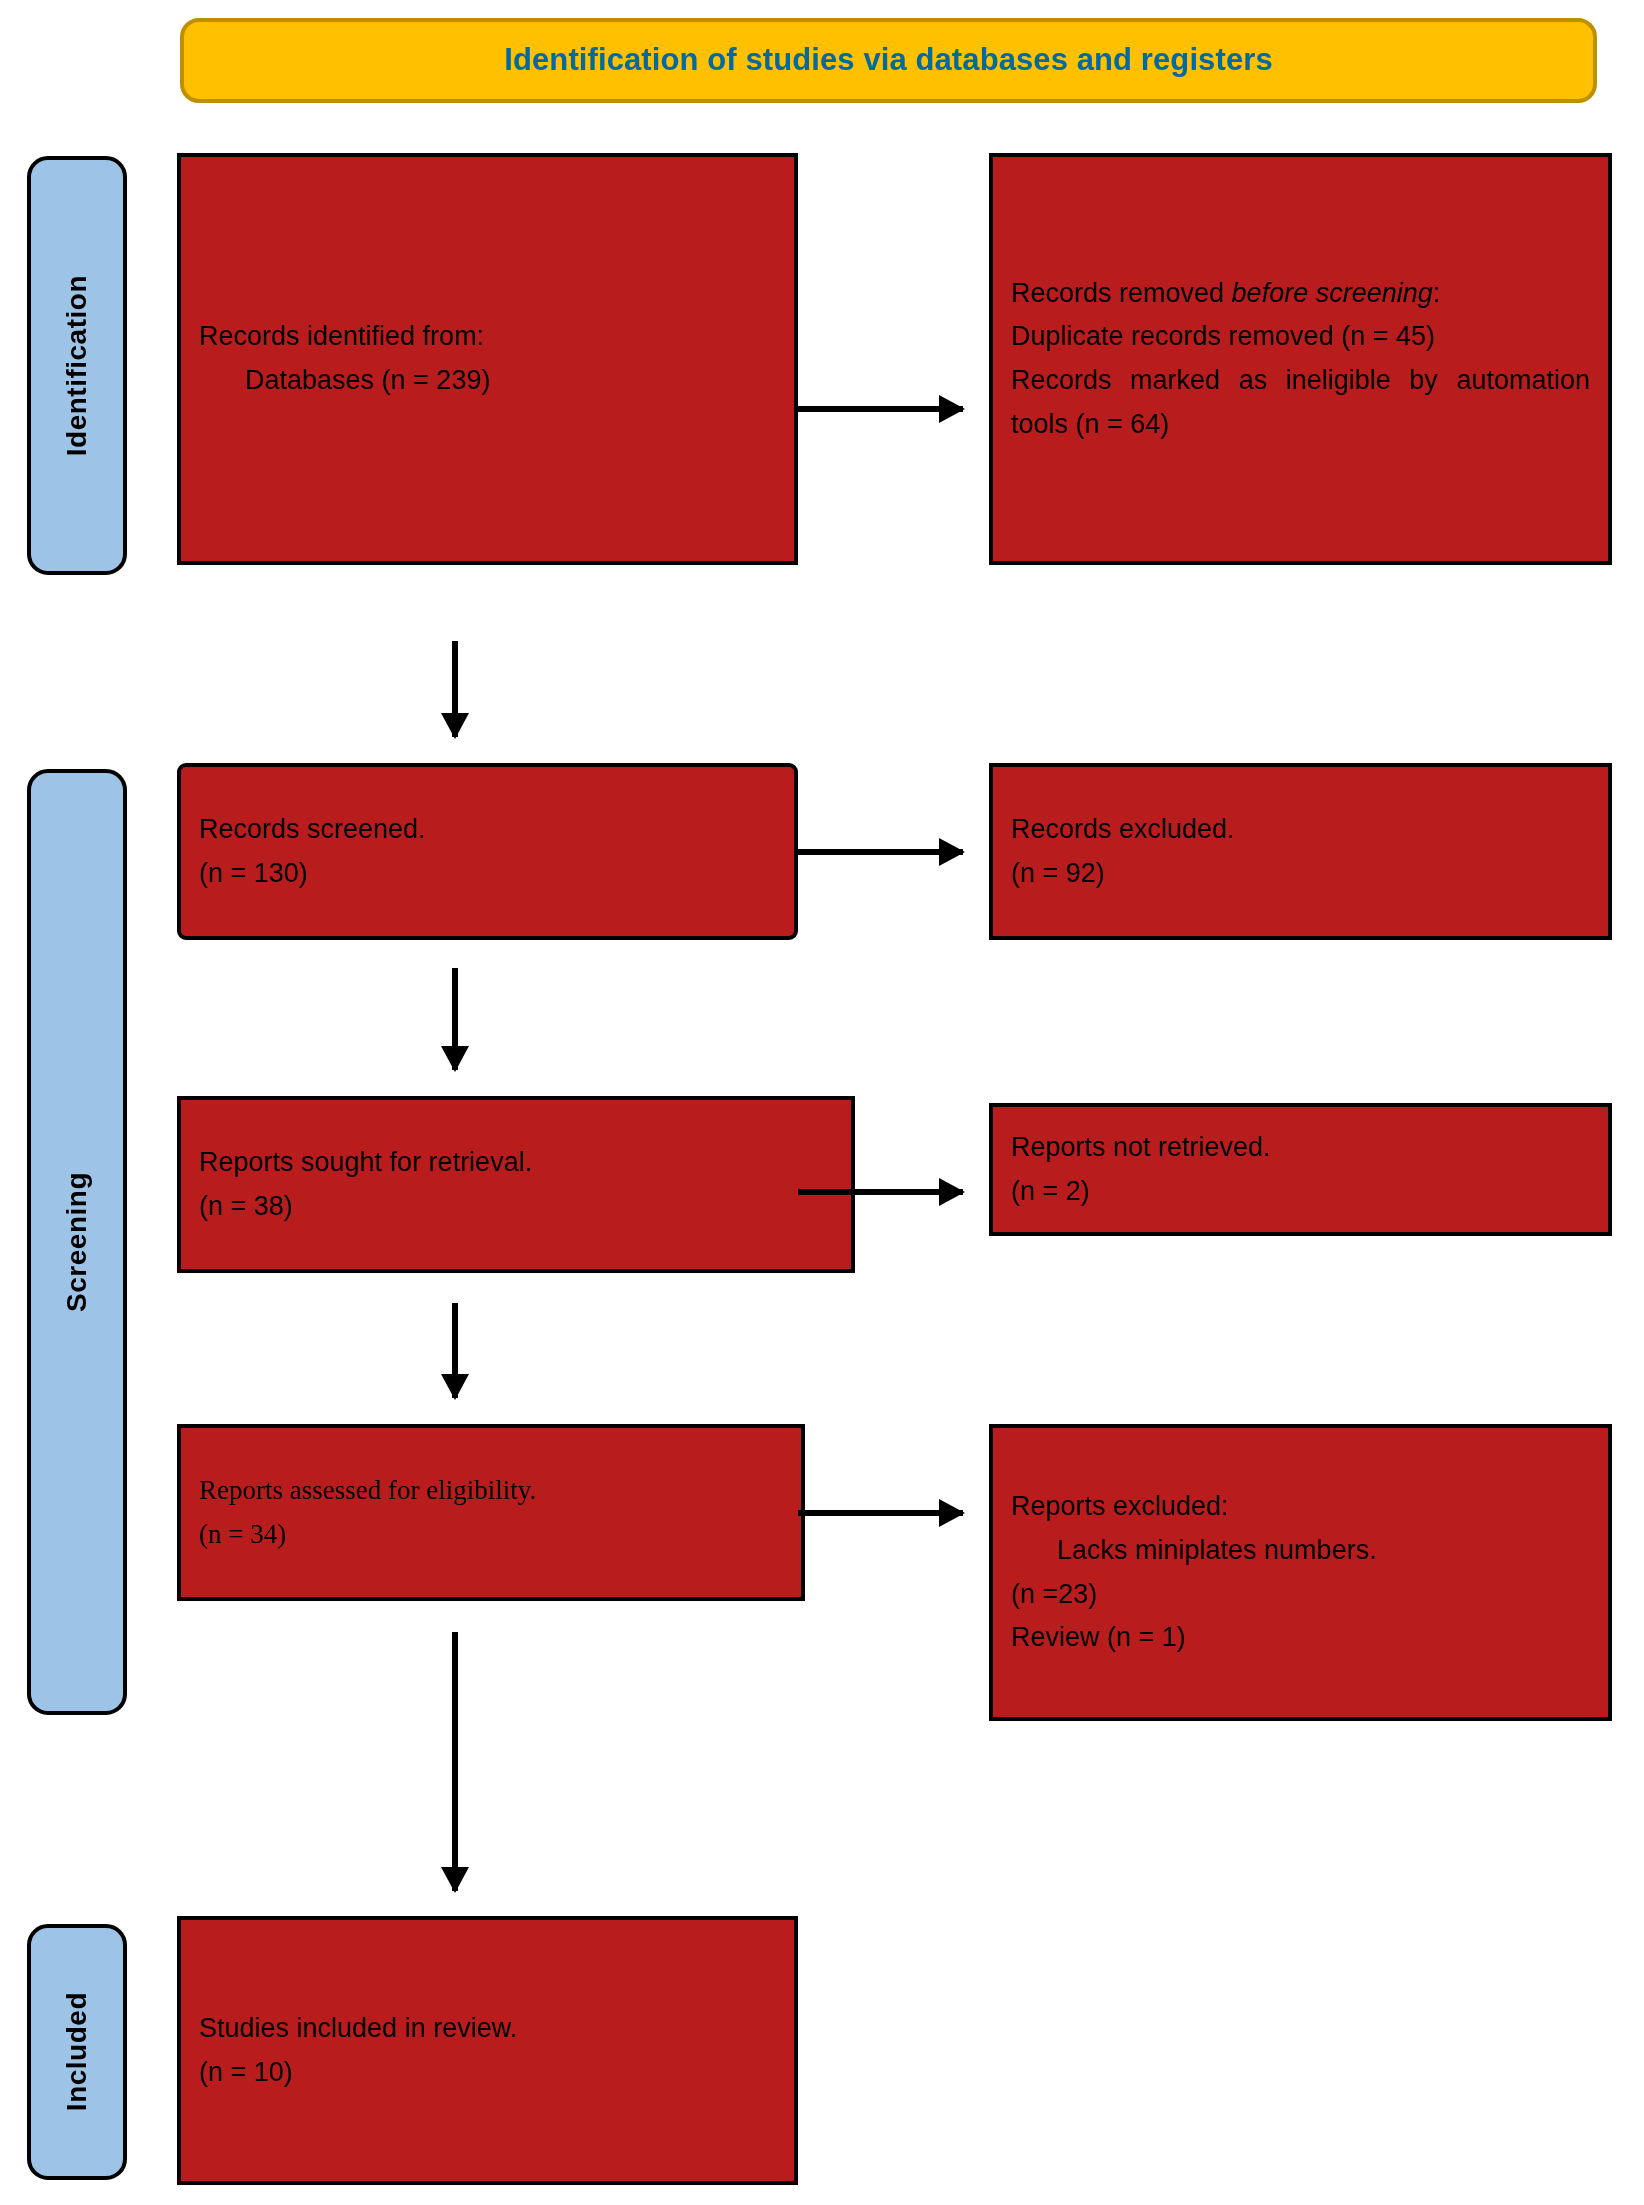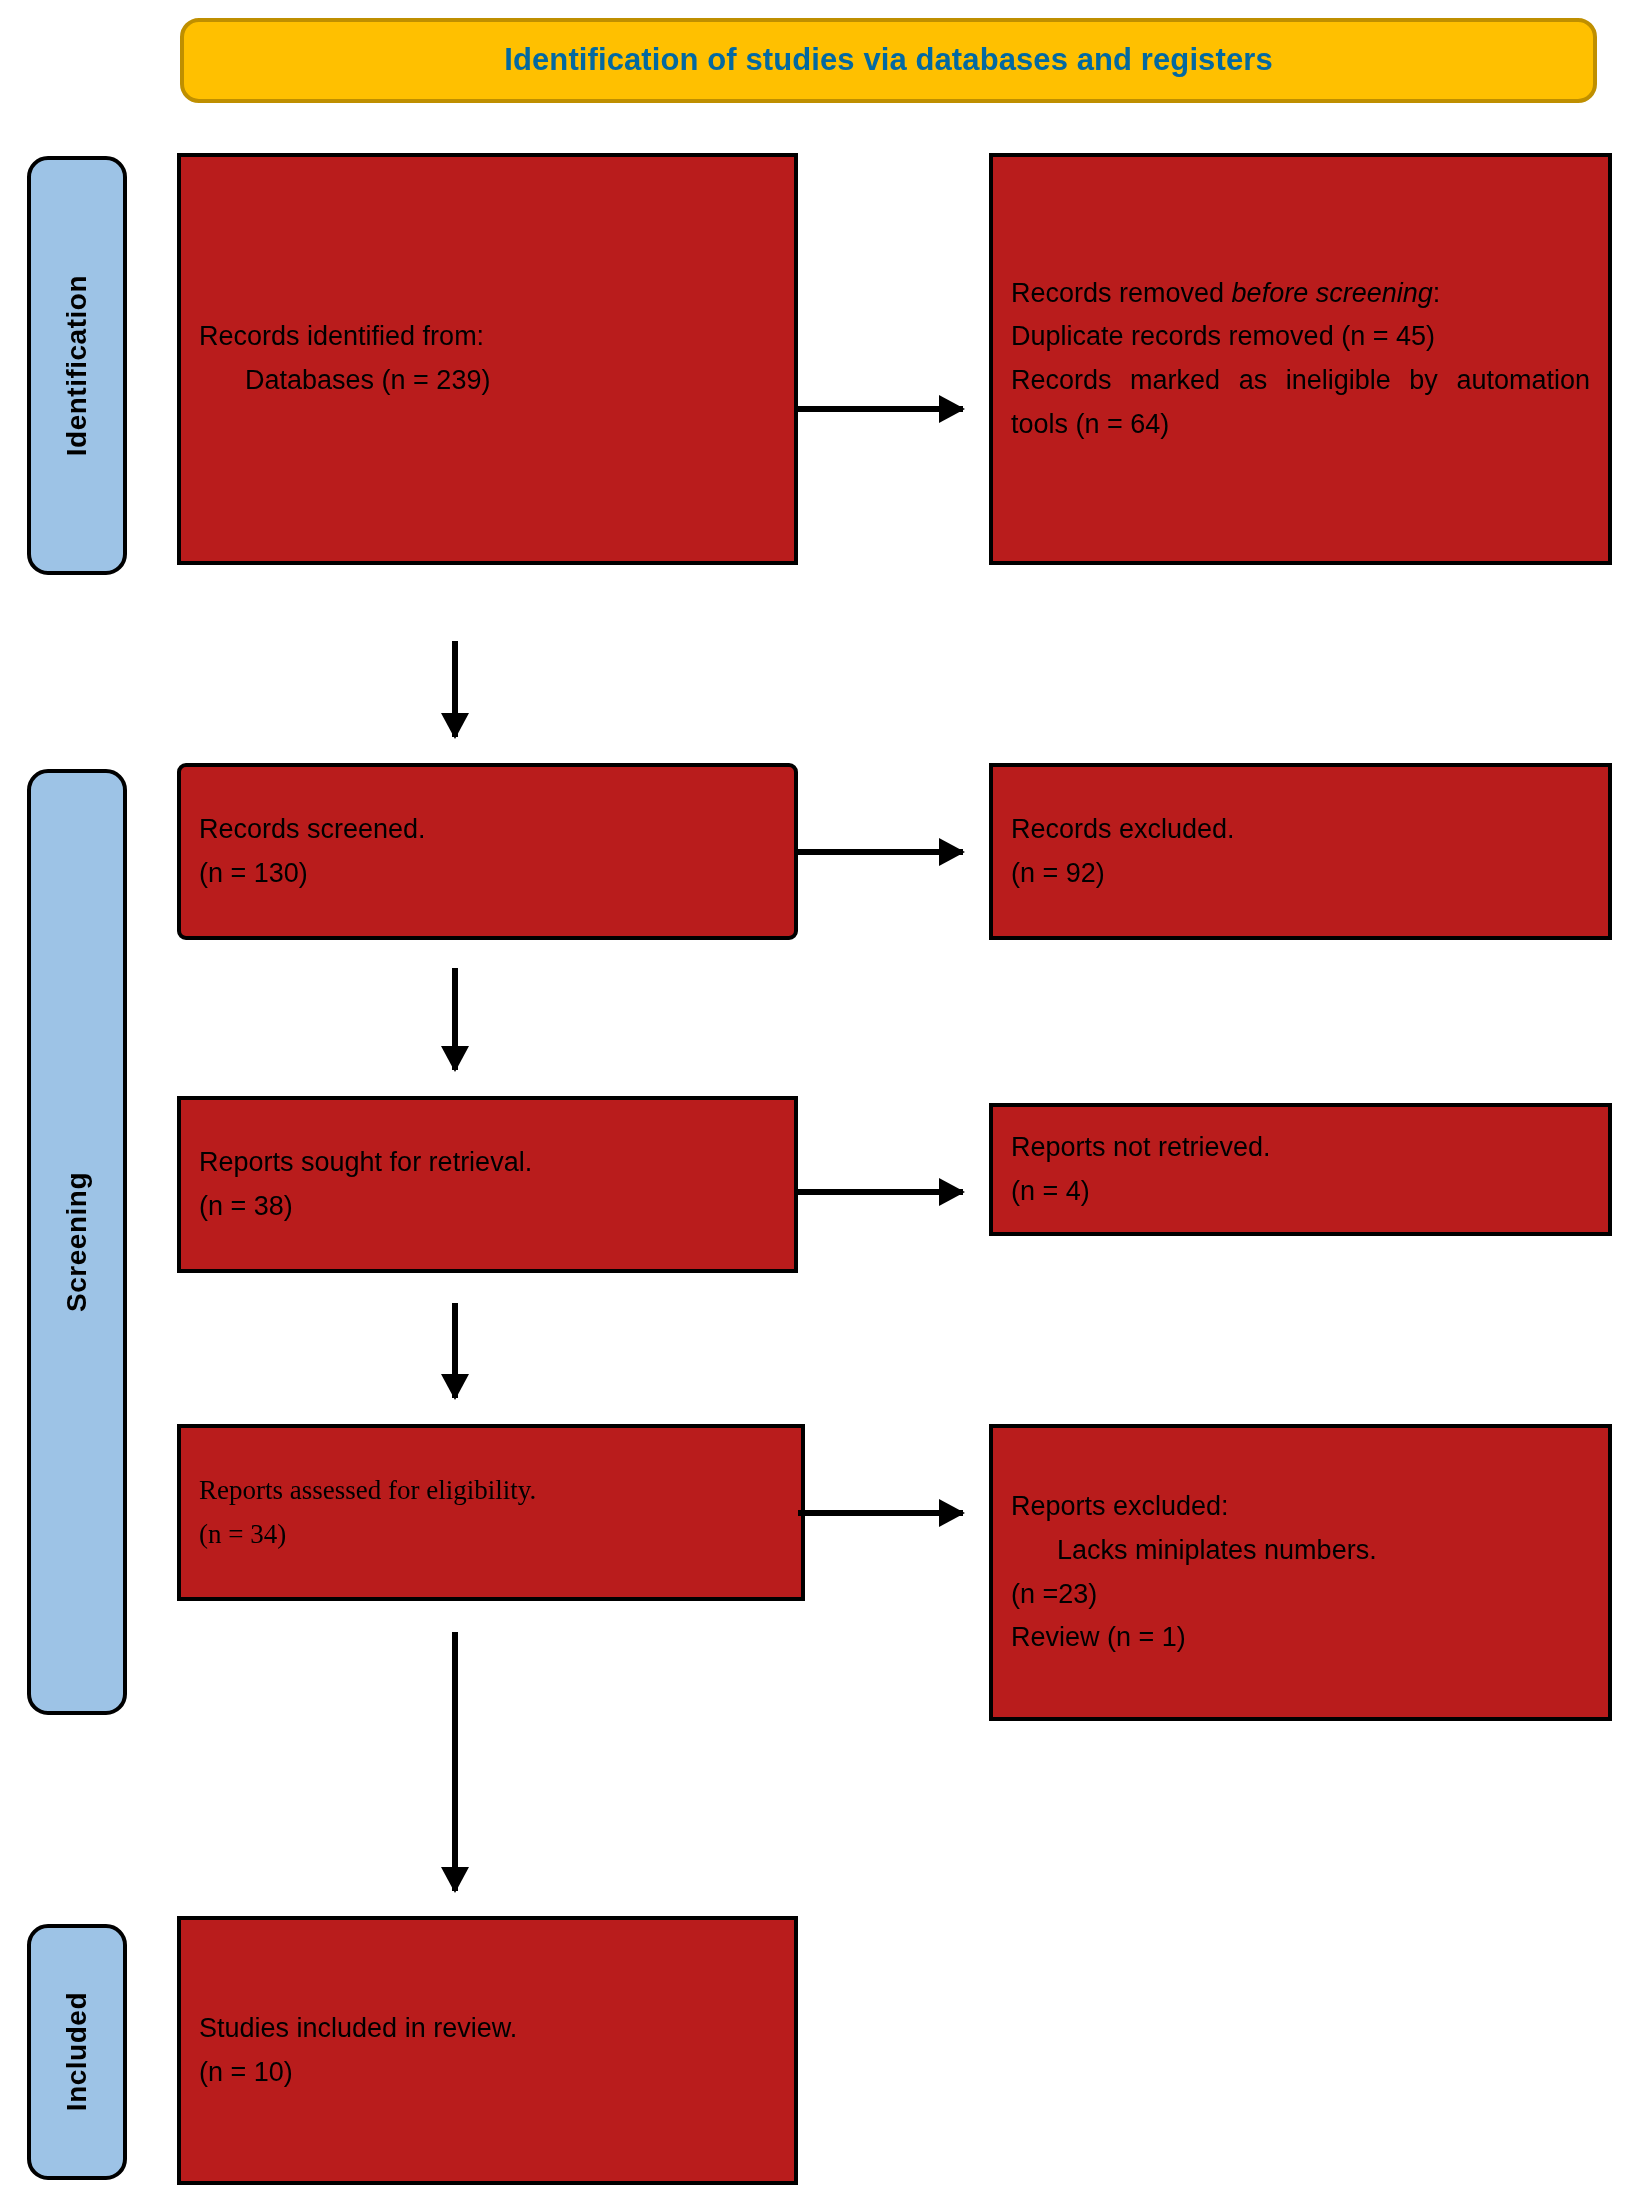--- a/index.html
+++ b/index.html
@@ -92,21 +92,21 @@
     white-space: normal;
   }
   .indent { padding-left: 46px; }
   .italic { font-style: italic; }
 
   
   .box-identified   { left: 177px;  top: 153px;  width: 621px; height: 412px; }
   .box-removed      { left: 989px; top: 153px;  width: 623px; height: 412px; }
   .box-screened     { left: 177px;  top: 763px; width: 621px; height: 177px; border-radius: 9px; }
   .box-excluded     { left: 989px; top: 763px; width: 623px; height: 177px; }
-  .box-sought       { left: 177px;  top: 1096px; width: 621px; height: 177px; }
+  .box-sought       { left: 177px;  top: 1096px; width: 678px; height: 177px; }
   .box-notretrieved { left: 989px; top: 1103px; width: 623px; height: 133px; }
   .box-assessed     { left: 177px;  top: 1424px; width: 628px; height: 177px; font-family: Liberation Serif, serif; }
   .box-repexcluded  { left: 989px; top: 1424px; width: 623px; height: 297px; }
   .box-included     { left: 177px;  top: 1916px; width: 621px; height: 269px; }
 
   
   .h-arrow {
     position: absolute;
     height: 5.5px;
     background: #000000;
@@ -210,21 +210,21 @@
       <div class="line">Reports sought for retrieval.</div>
       <div class="line">(n = 38)</div>
     </div>
   </div>
 
   <div class="h-arrow arrow-h3"></div>
 
   <div class="box box-notretrieved">
     <div class="box-inner">
       <div class="line">Reports not retrieved.</div>
-      <div class="line">(n = 4)</div>
+      <div class="line">(n = 2)</div>
     </div>
   </div>
 
   <div class="v-arrow arrow-v3"></div>
 
   <div class="box box-assessed">
     <div class="box-inner">
       <div class="line">Reports assessed for eligibility.</div>
       <div class="line">(n = 34)</div>
     </div>

